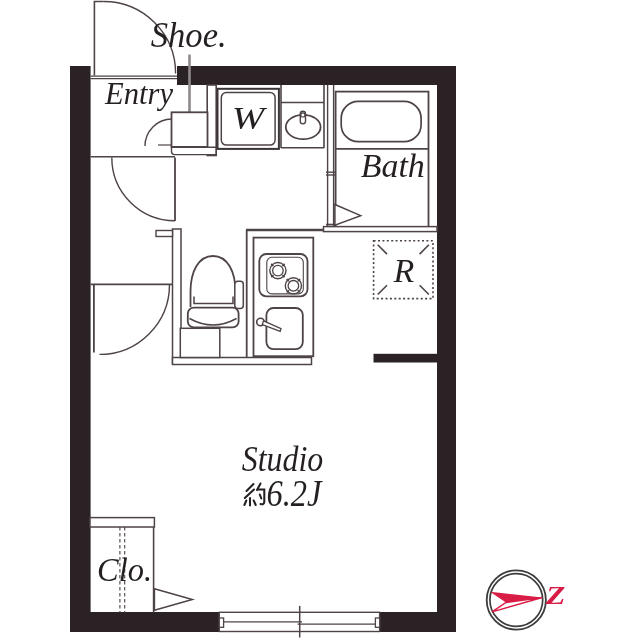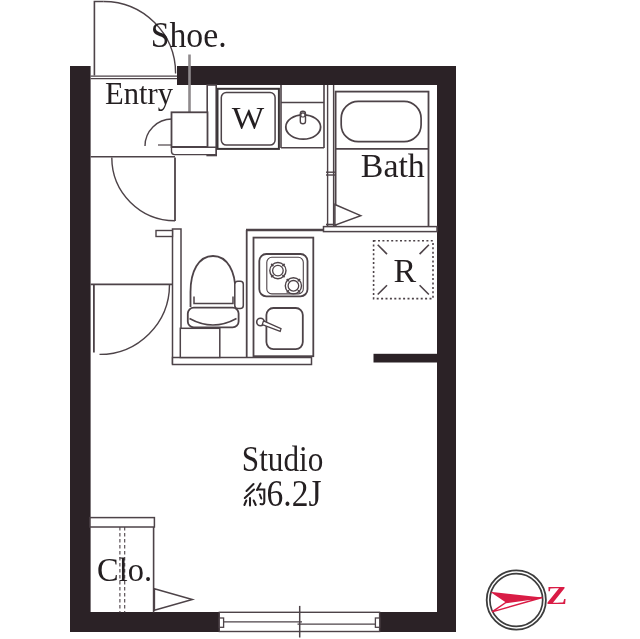--- a/index.html
+++ b/index.html
@@ -1,16 +1,16 @@
 <!DOCTYPE html>
 <html><head>
 <meta charset="utf-8">
 <style>
 html,body{margin:0;padding:0;background:#fff;}
-#plan{position:relative;width:640px;height:639px;font-family:"Liberation Serif",serif;}
+#plan{position:relative;width:640px;height:639px;font-family:"Liberation Serif",serif;font-style:italic;}
 svg text{font-family:"Liberation Serif",serif;}
 </style>
 </head>
 <body>
 <div id="plan">
 <svg width="640" height="639" viewBox="0 0 640 639" xmlns="http://www.w3.org/2000/svg">
 <rect x="0" y="0" width="640" height="639" fill="#ffffff"></rect>
 
 <rect x="70" y="66" width="20.6" height="566" fill="#2b2226"></rect>
 

